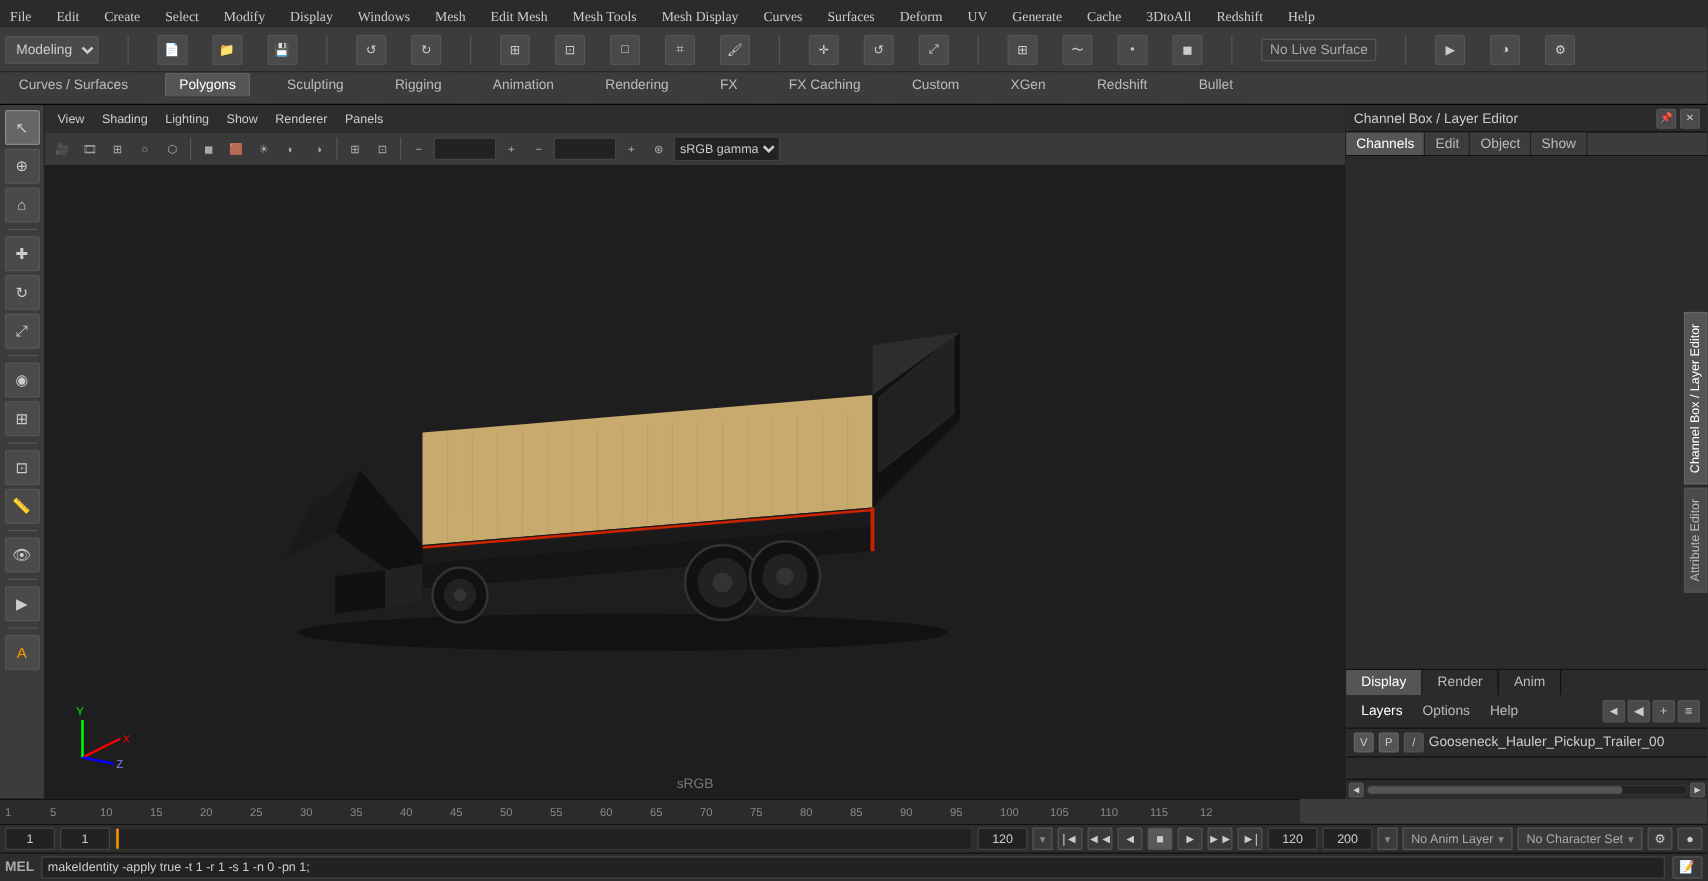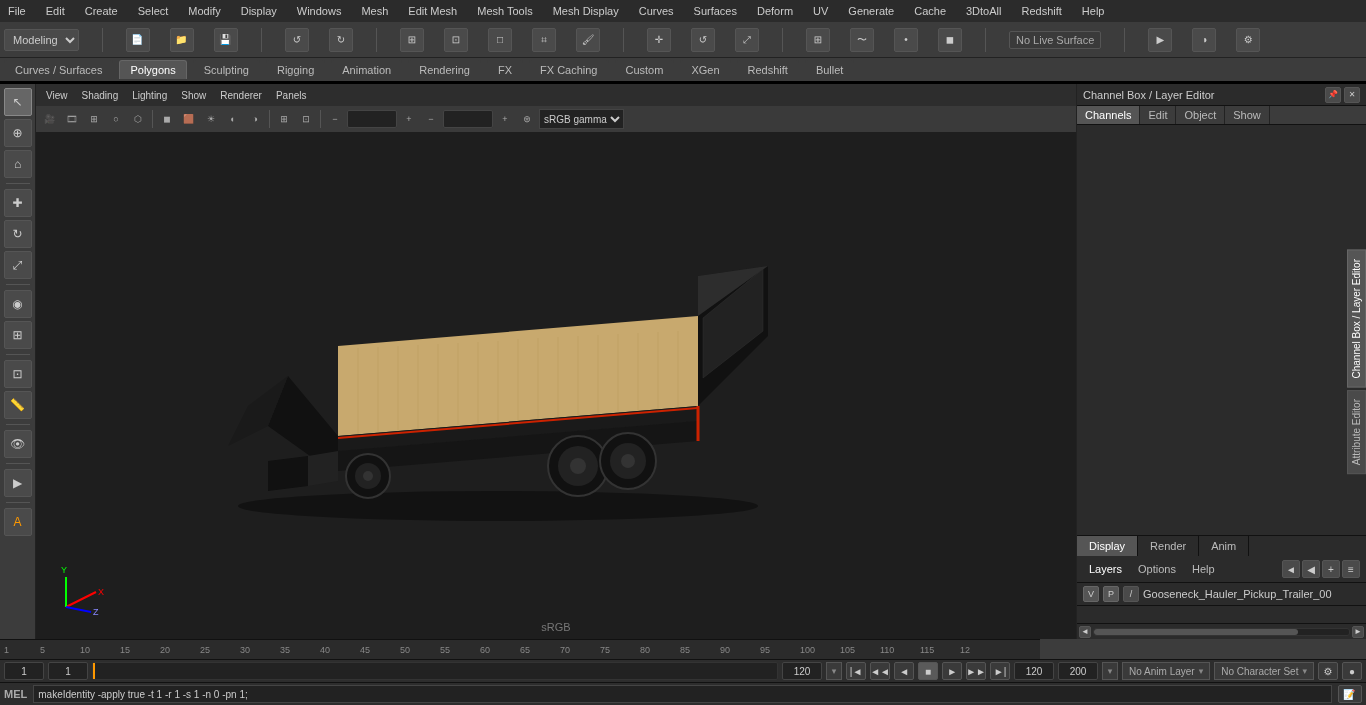--- a/index.html
+++ b/index.html
@@ -1,37 +1,37 @@
 <!DOCTYPE html>
 <html><head>
   <meta charset="utf-8">
   <style>
     * { margin: 0; padding: 0; box-sizing: border-box; }
     body { width: 1366px; height: 705px; background: #3c3c3c; font-family: Arial, sans-serif; font-size: 11px; color: #ccc; overflow: hidden; }
 
     
     #menu-bar {
-      display: flex; align-items: center; background: #2b2b2b; height: 22px; padding: 0 4px; gap: 12px;
+      display: flex; align-items: flex-end; background: #2b2b2b; height: 22px; padding: 0 4px; gap: 12px; font-family: Liberation Serif, serif;
     }
     .menu-item { color: #ccc; font-size: 11px; cursor: pointer; padding: 2px 4px; }
 
     
     #toolbar1 {
       display: flex; align-items: center; background: #3c3c3c; height: 36px; padding: 0 4px; gap: 20px; border-bottom: 1px solid #222;
     }
     .tb-btn {
       width: 24px; height: 24px; background: #4a4a4a; border: 1px solid #555; border-radius: 2px; cursor: pointer;
       display: flex; align-items: center; justify-content: center; color: #ccc; font-size: 10px;
     }
     .tb-sep { width: 1px; height: 24px; background: #555; margin: 0 3px; }
     .tb-select { background: #4a4a4a; border: 1px solid #555; color: #ccc; font-size: 11px; height: 22px; padding: 0 4px; border-radius: 2px; cursor: pointer; }
 
     
     #tabs-row {
-      display: flex; align-items: center; background: #3c3c3c; height: 26px; border-bottom: 3px solid #000000; padding: 0 4px; gap: 6px;
+      display: flex; align-items: flex-start; background: #3c3c3c; height: 26px; border-bottom: 1px solid #000000; padding: 0 4px; gap: 19px;
     }
     .tab {
       padding: 3px 10px; font-size: 11px; color: #bbb; cursor: pointer; border-radius: 3px 3px 0 0; background: #3c3c3c; border: 1px solid transparent; border-bottom: none;
     }
     .tab.active { background: #555; color: #fff; border-color: #666; }
 
     
     #main-area {
       display: flex; height: calc(705px - 22px - 36px - 26px - 20px - 46px);
     }

